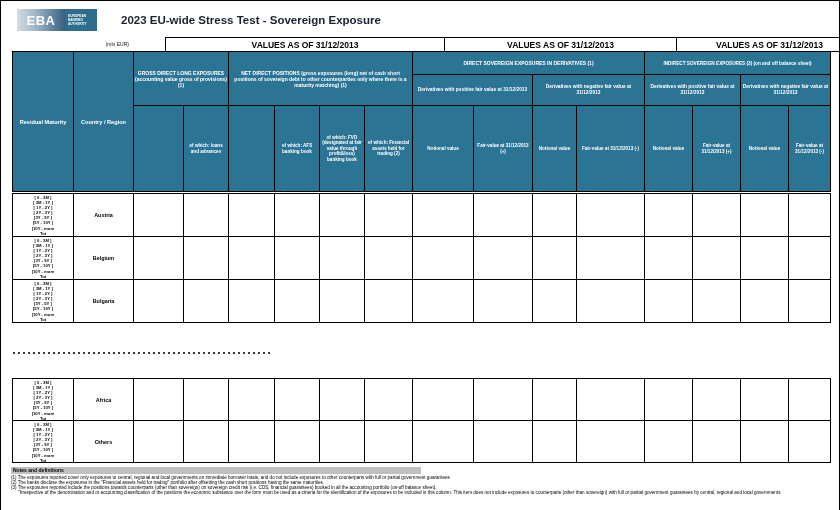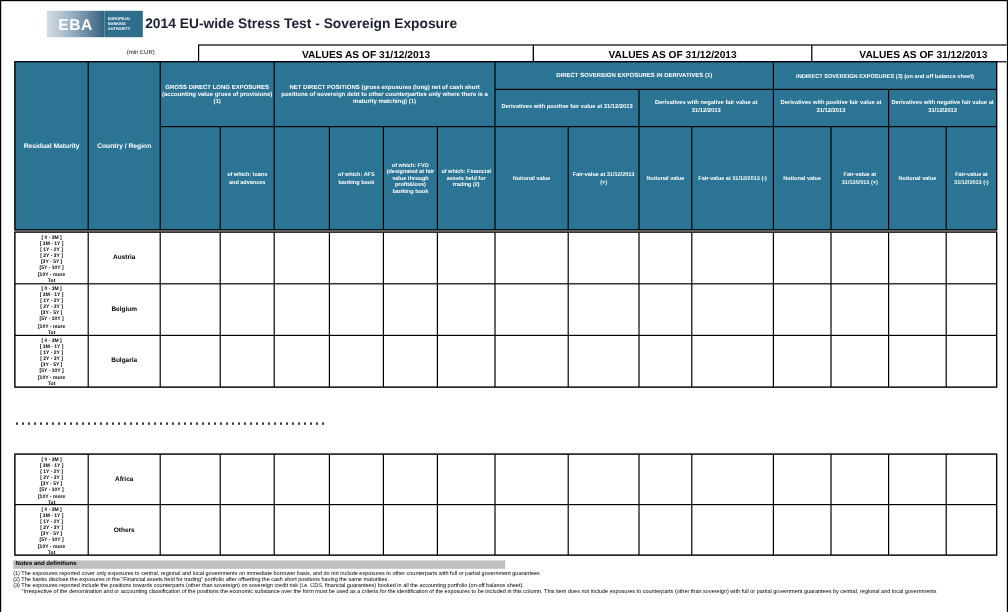--- a/index.html
+++ b/index.html
@@ -3,21 +3,21 @@
 <meta charset="utf-8">
 <style>
   :root{ --teal:#2b7494; --ink:#000; }
   *{ margin:0; padding:0; box-sizing:border-box; }
   html,body{ background:#fff; }
   body{ font-family:"Liberation Sans", sans-serif; }
   .page{ position:relative; width:840px; height:510px; background:#fff; overflow:hidden;
          border-top:1px solid #000; border-left:1px solid #000; border-right:1px solid #000; }
 
   
-  .logo{ position:absolute; left:38px; top:8px; height:22px; display:flex; }
+  .logo{ position:absolute; left:16px; top:8px; height:22px; display:flex; }
   .logo-main{ width:48px; height:22px; background:linear-gradient(90deg,#d4dde4 0%,#9db4c6 40%,#35607f 100%);
               color:#fff; font-weight:bold; font-size:13px; display:flex; align-items:center; justify-content:center;
               letter-spacing:.5px; }
   .logo-side{ width:32px; height:22px; background:#2e6d8c; color:#fff; font-size:3.2px; line-height:4px;
               font-weight:bold; display:flex; align-items:center; padding-left:3px; text-transform:uppercase; }
   .title{ position:absolute; left:120px; top:13px; font-size:11.5px; font-weight:bold; color:#1b2130; }
 
   .mln{ position:absolute; left:68px; top:40px; width:60px; text-align:right; font-size:5px; color:#111; }
 
   
@@ -67,21 +67,21 @@
 </style>
 </head>
 <body>
 
 <div class="page">
 
   <div class="logo">
     <div class="logo-main">EBA</div>
     <div class="logo-side">EUROPEAN BANKING AUTHORITY</div>
   </div>
-  <div class="title">2014 EU-wide Stress Test - Sovereign Exposure</div>
+  <div class="title">2023 EU-wide Stress Test - Sovereign Exposure</div>
 
   <div class="mln">(mln EUR)</div>
 
   <div class="vbox v1">VALUES AS OF 31/12/2013</div>
   <div class="vbox v2">VALUES AS OF 31/12/2013</div>
   <div class="vbox v3">VALUES AS OF 31/12/2013</div>
 
   <div class="grid thead">
     <div class="h-resid">Residual Maturity</div>
     <div class="h-country">Country / Region</div>

